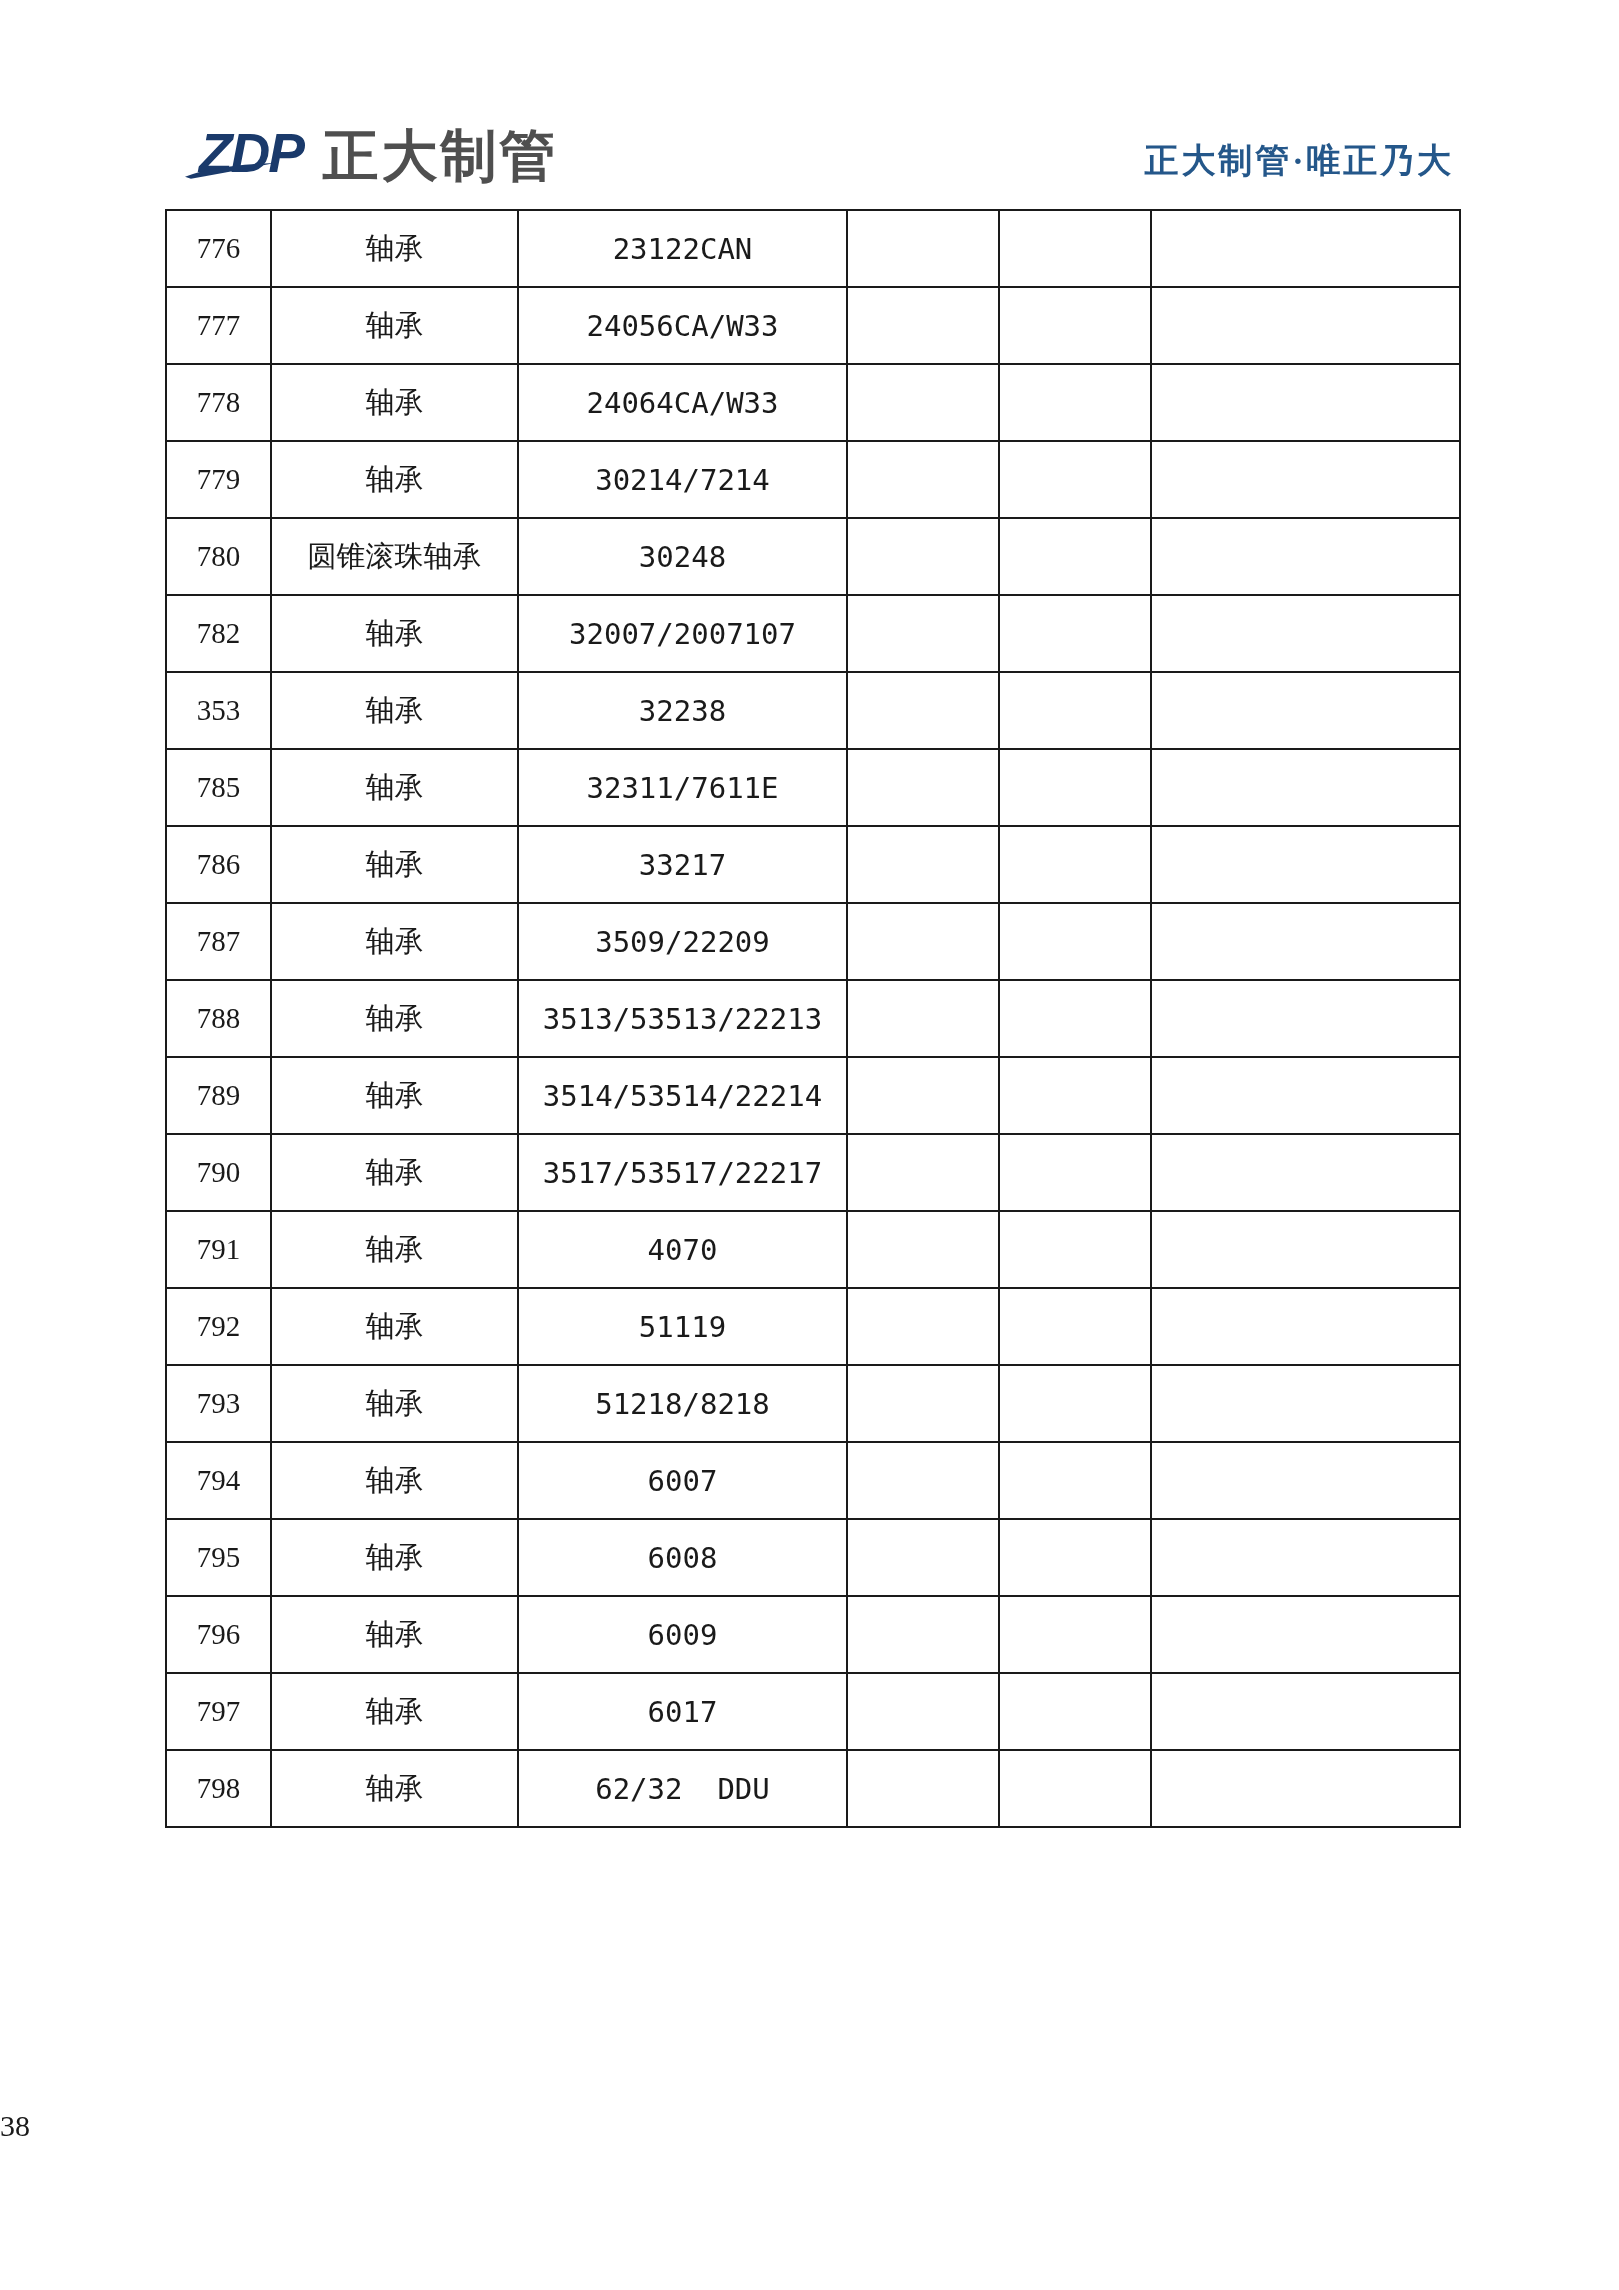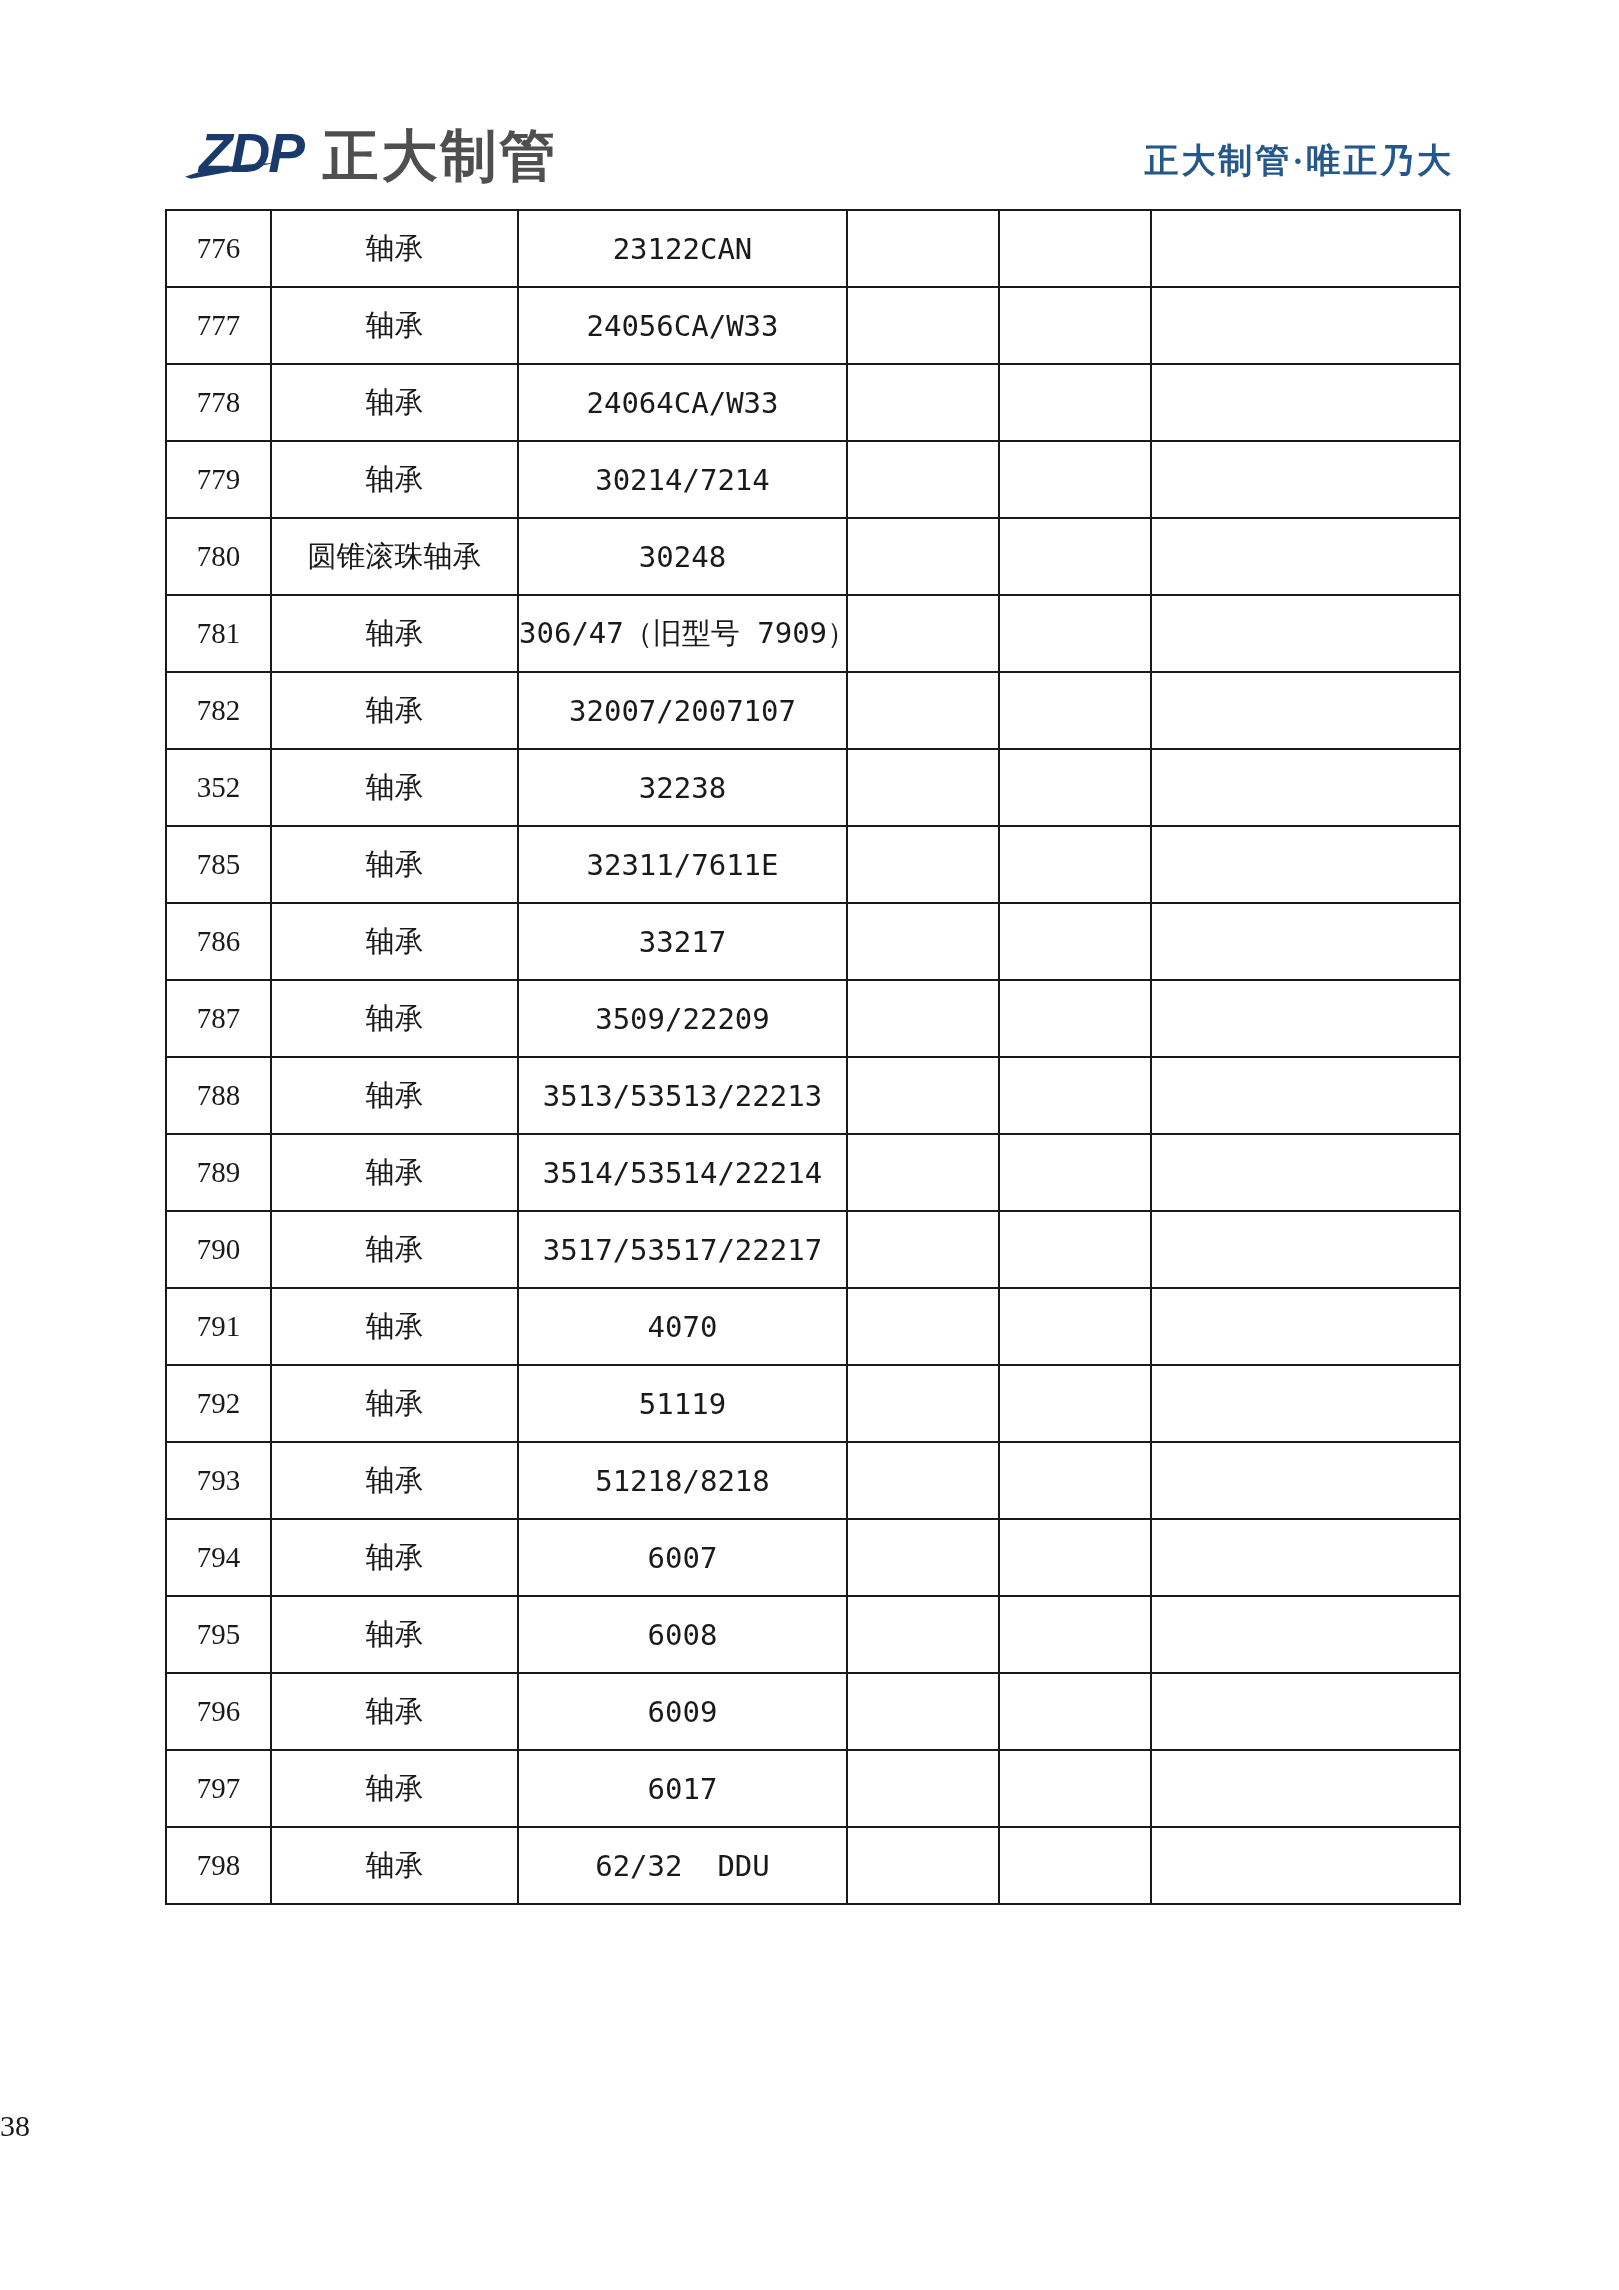--- a/index.html
+++ b/index.html
@@ -159,41 +159,33 @@
 
   <tr>
     <td class="c-no">780</td>
     <td class="c-name">圆锥滚珠轴承</td>
     <td class="c-model">30248</td>
     <td class="c-empty"></td>
     <td class="c-empty"></td>
     <td class="c-empty"></td>
   </tr>
 
-  <tr>
-    <td class="c-no">781</td>
-    <td class="c-name">轴承</td>
-    <td class="c-model">306/47（旧型号 7909）</td>
-    <td class="c-empty"></td>
-    <td class="c-empty"></td>
-    <td class="c-empty"></td>
-  </tr>
 
   <tr>
     <td class="c-no">782</td>
     <td class="c-name">轴承</td>
     <td class="c-model">32007/2007107</td>
     <td class="c-empty"></td>
     <td class="c-empty"></td>
     <td class="c-empty"></td>
   </tr>
 
 
   <tr>
-    <td class="c-no">352</td>
+    <td class="c-no">353</td>
     <td class="c-name">轴承</td>
     <td class="c-model">32238</td>
     <td class="c-empty"></td>
     <td class="c-empty"></td>
     <td class="c-empty"></td>
   </tr>
 
   <tr>
     <td class="c-no">785</td>
     <td class="c-name">轴承</td>

